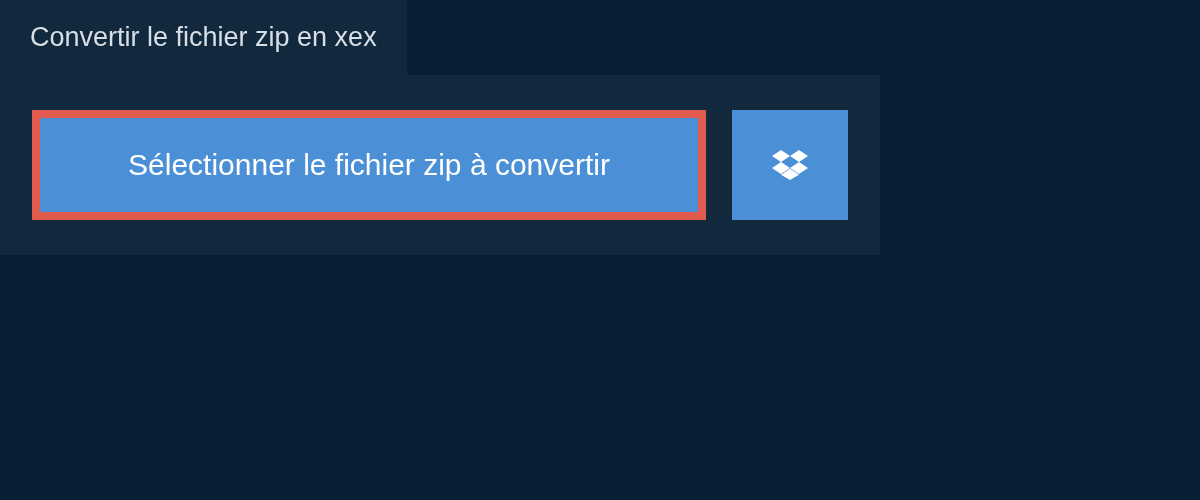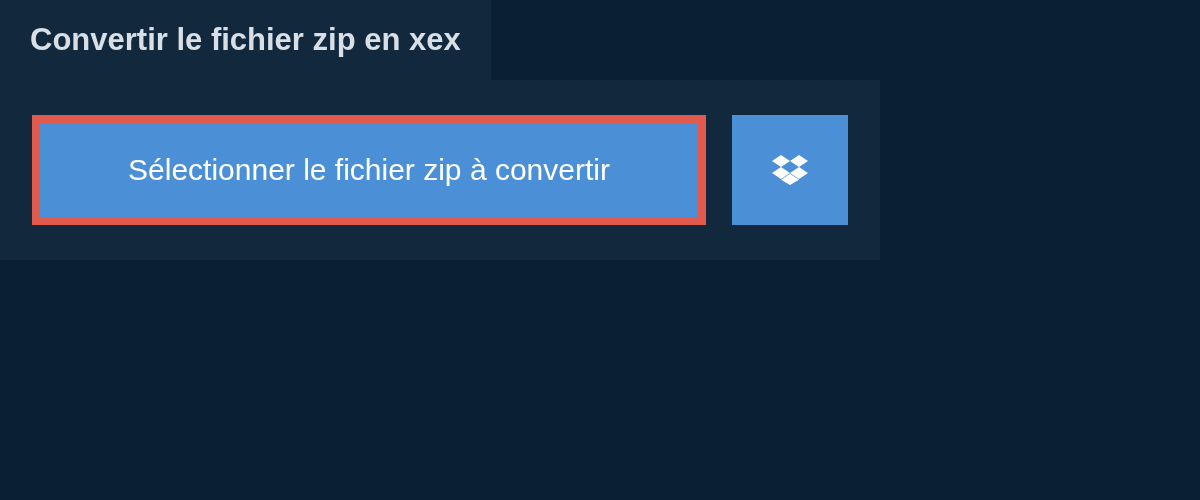--- a/index.html
+++ b/index.html
@@ -15,22 +15,22 @@
       overflow: hidden;
     }
     .tab-container {
       display: inline-block;
       background-color: #12283d;
       padding: 22px 30px;
       margin-left: 0;
     }
     .tab-title {
       color: #d8dfe6;
-      font-size: 31px;
-      font-weight: 700;
+      font-size: 27px;
+      font-weight: 400;
     }
     .panel {
       background-color: #12283d;
       padding: 35px 32px;
       width: 880px;
       margin-left: 0;
       display: flex;
       gap: 26px;
       align-items: stretch;
     }

